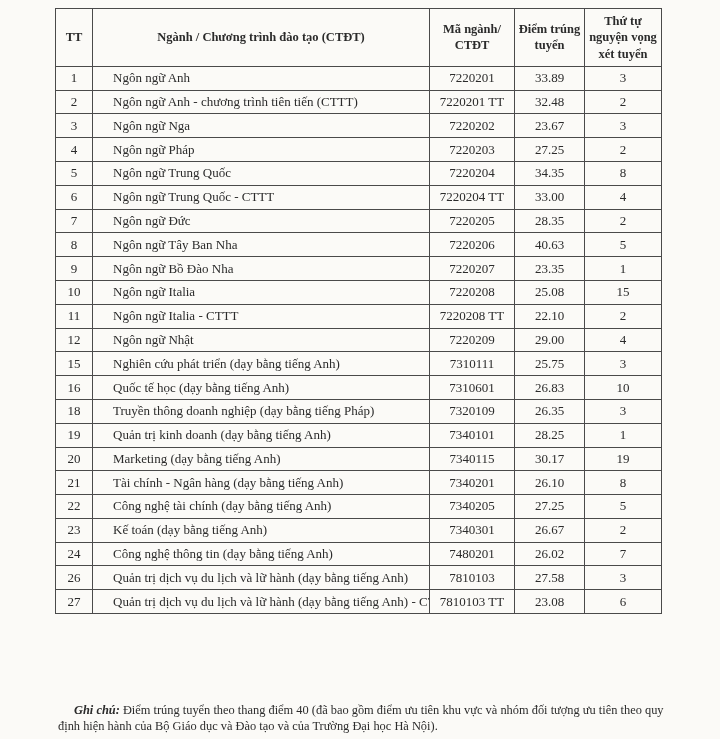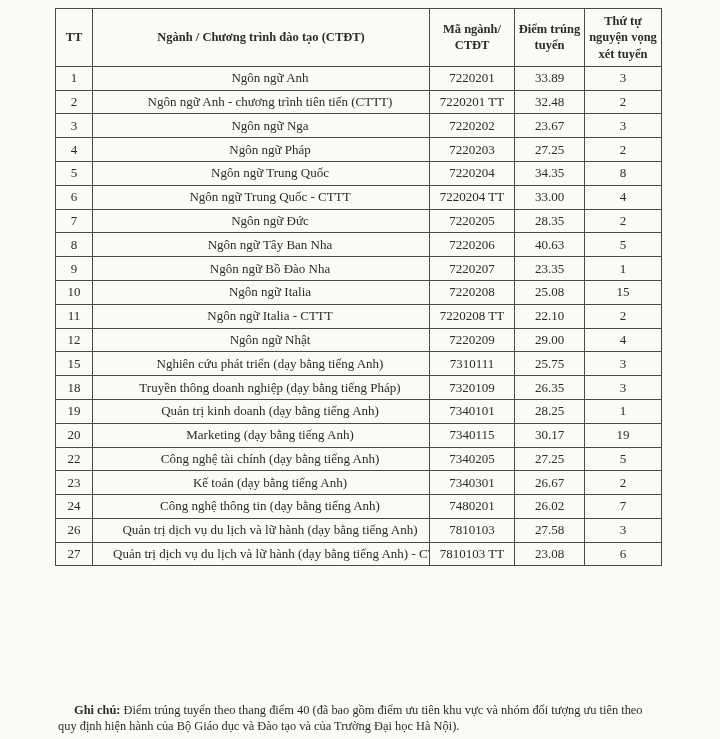--- a/index.html
+++ b/index.html
@@ -41,34 +41,35 @@
   table.scores td{
     font-size:13px;
     height:23.8px;
     text-align:center;
     vertical-align:middle;
     padding:1px 2px;
     white-space:nowrap;
     overflow:hidden;
   }
   table.scores td.c1{
-    text-align:center;
+    text-align:left;
     padding-left:20px;
   }
   .note{
     position:absolute;
     left:58px;top:702px;
     width:606px;
     font-size:12.4px;
     line-height:1.32;
     text-indent:16px;
     color:var(--ink);
   }
   .note .note-label{
     font-weight:bold;
+    font-style:italic;
   }
 </style>
 </head>
 <body>
 
 <div class="page">
 
   <table class="scores">
     <colgroup>
       <col style="width:37px">
@@ -172,20 +173,27 @@
           <td class="c4">4</td>
         </tr>
         <tr>
           <td class="c0">15</td>
           <td class="c1">Nghiên cứu phát triển (dạy bằng tiếng Anh)</td>
           <td class="c2">7310111</td>
           <td class="c3">25.75</td>
           <td class="c4">3</td>
         </tr>
         <tr>
+          <td class="c0">16</td>
+          <td class="c1">Quốc tế học (dạy bằng tiếng Anh)</td>
+          <td class="c2">7310601</td>
+          <td class="c3">26.83</td>
+          <td class="c4">10</td>
+        </tr>
+        <tr>
           <td class="c0">18</td>
           <td class="c1">Truyền thông doanh nghiệp (dạy bằng tiếng Pháp)</td>
           <td class="c2">7320109</td>
           <td class="c3">26.35</td>
           <td class="c4">3</td>
         </tr>
         <tr>
           <td class="c0">19</td>
           <td class="c1">Quản trị kinh doanh (dạy bằng tiếng Anh)</td>
           <td class="c2">7340101</td>
@@ -193,20 +201,27 @@
           <td class="c4">1</td>
         </tr>
         <tr>
           <td class="c0">20</td>
           <td class="c1">Marketing (dạy bằng tiếng Anh)</td>
           <td class="c2">7340115</td>
           <td class="c3">30.17</td>
           <td class="c4">19</td>
         </tr>
         <tr>
+          <td class="c0">21</td>
+          <td class="c1">Tài chính - Ngân hàng (dạy bằng tiếng Anh)</td>
+          <td class="c2">7340201</td>
+          <td class="c3">26.10</td>
+          <td class="c4">8</td>
+        </tr>
+        <tr>
           <td class="c0">22</td>
           <td class="c1">Công nghệ tài chính (dạy bằng tiếng Anh)</td>
           <td class="c2">7340205</td>
           <td class="c3">27.25</td>
           <td class="c4">5</td>
         </tr>
         <tr>
           <td class="c0">23</td>
           <td class="c1">Kế toán (dạy bằng tiếng Anh)</td>
           <td class="c2">7340301</td>

